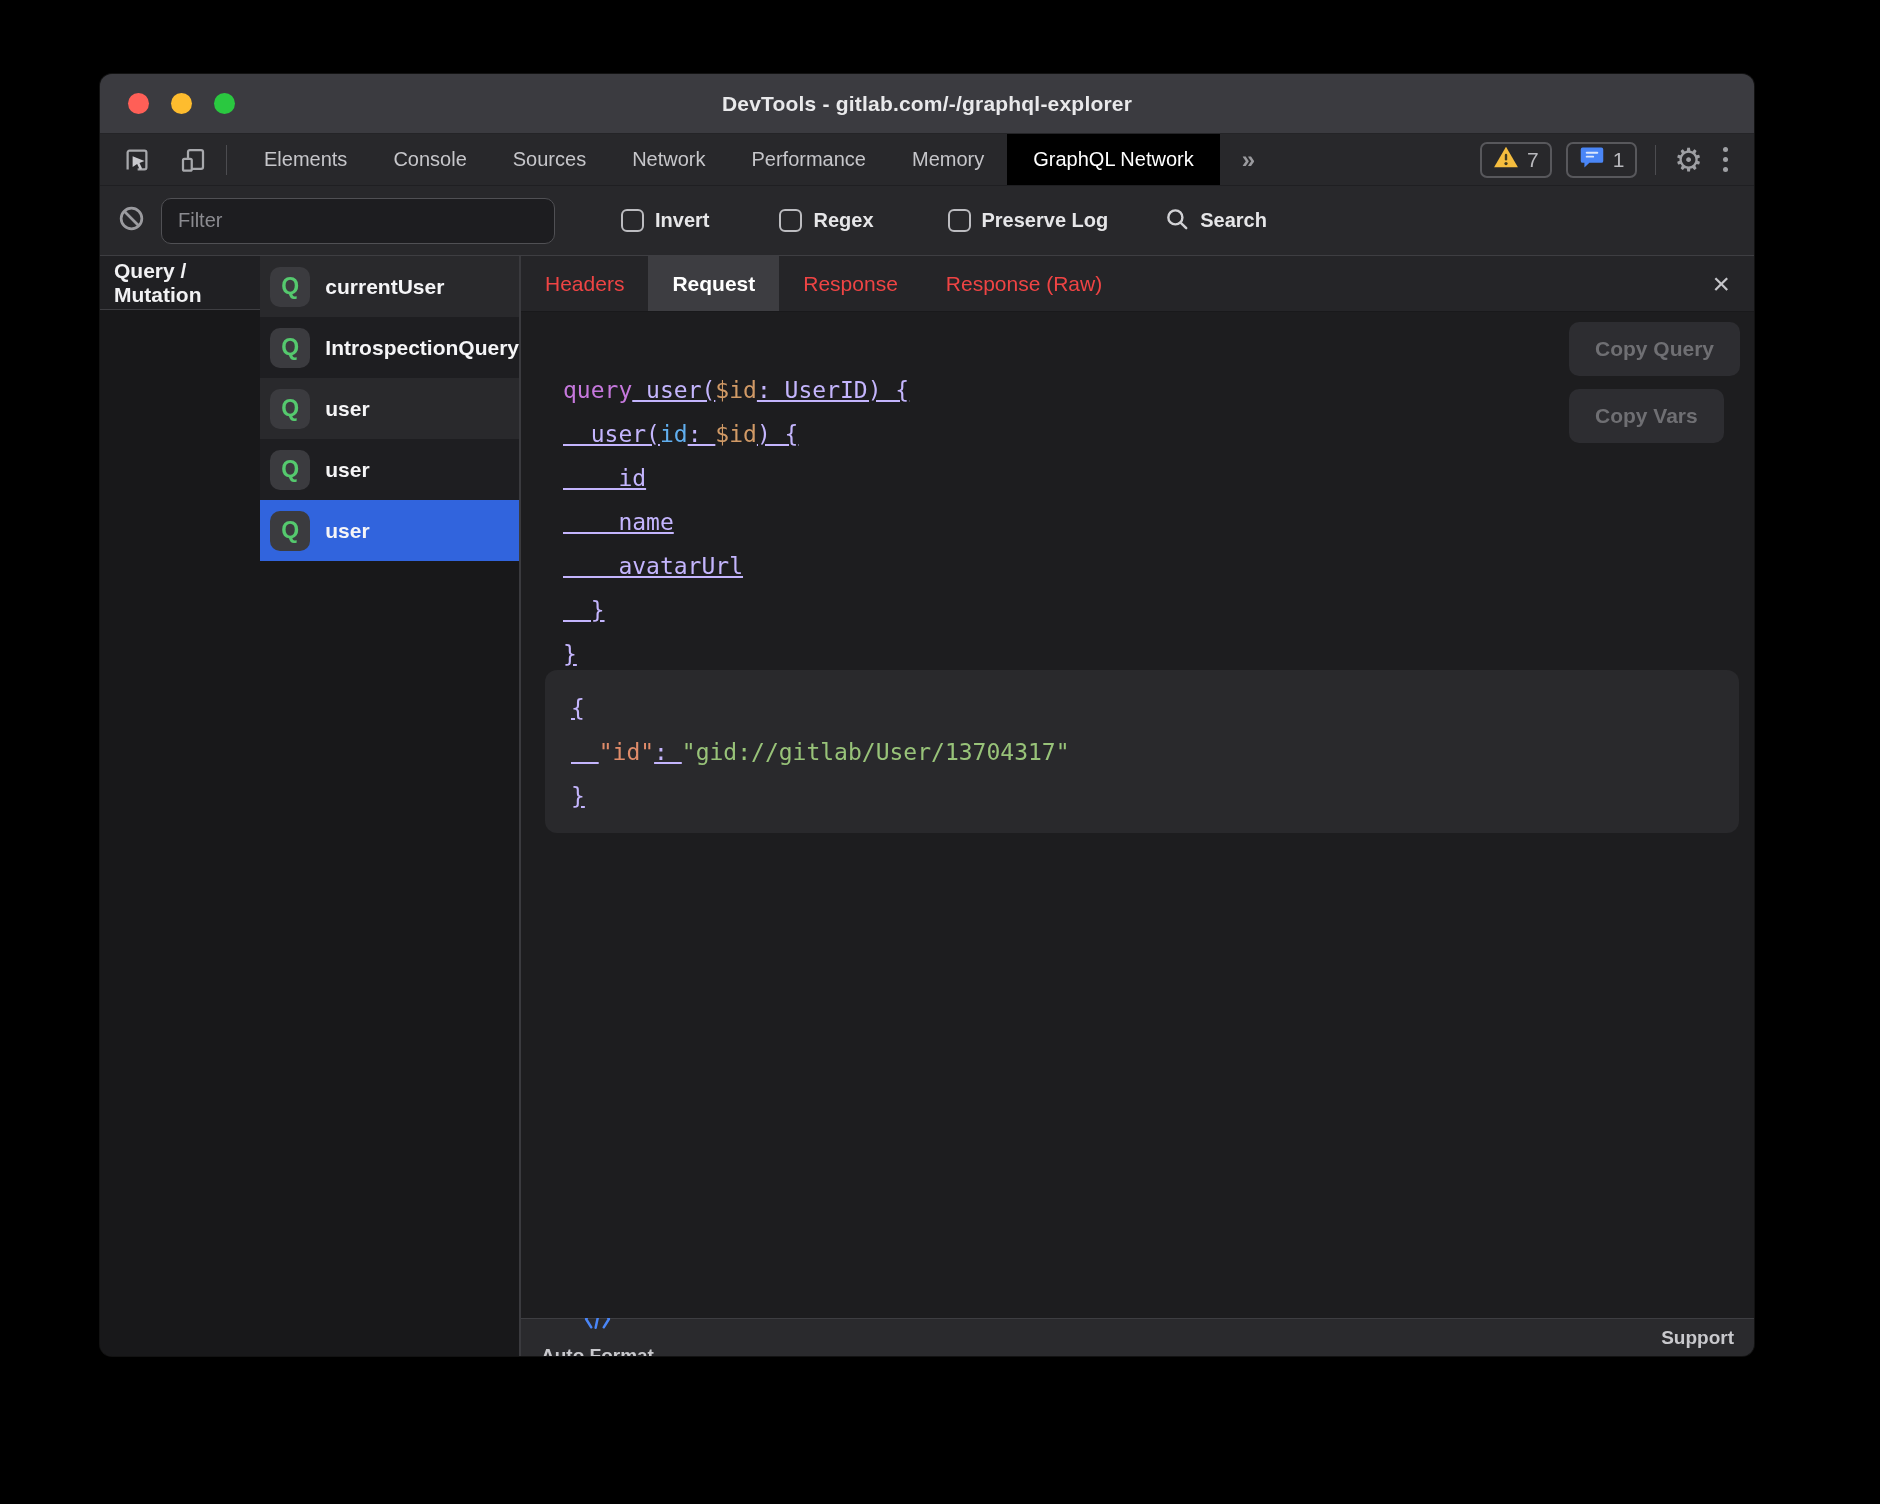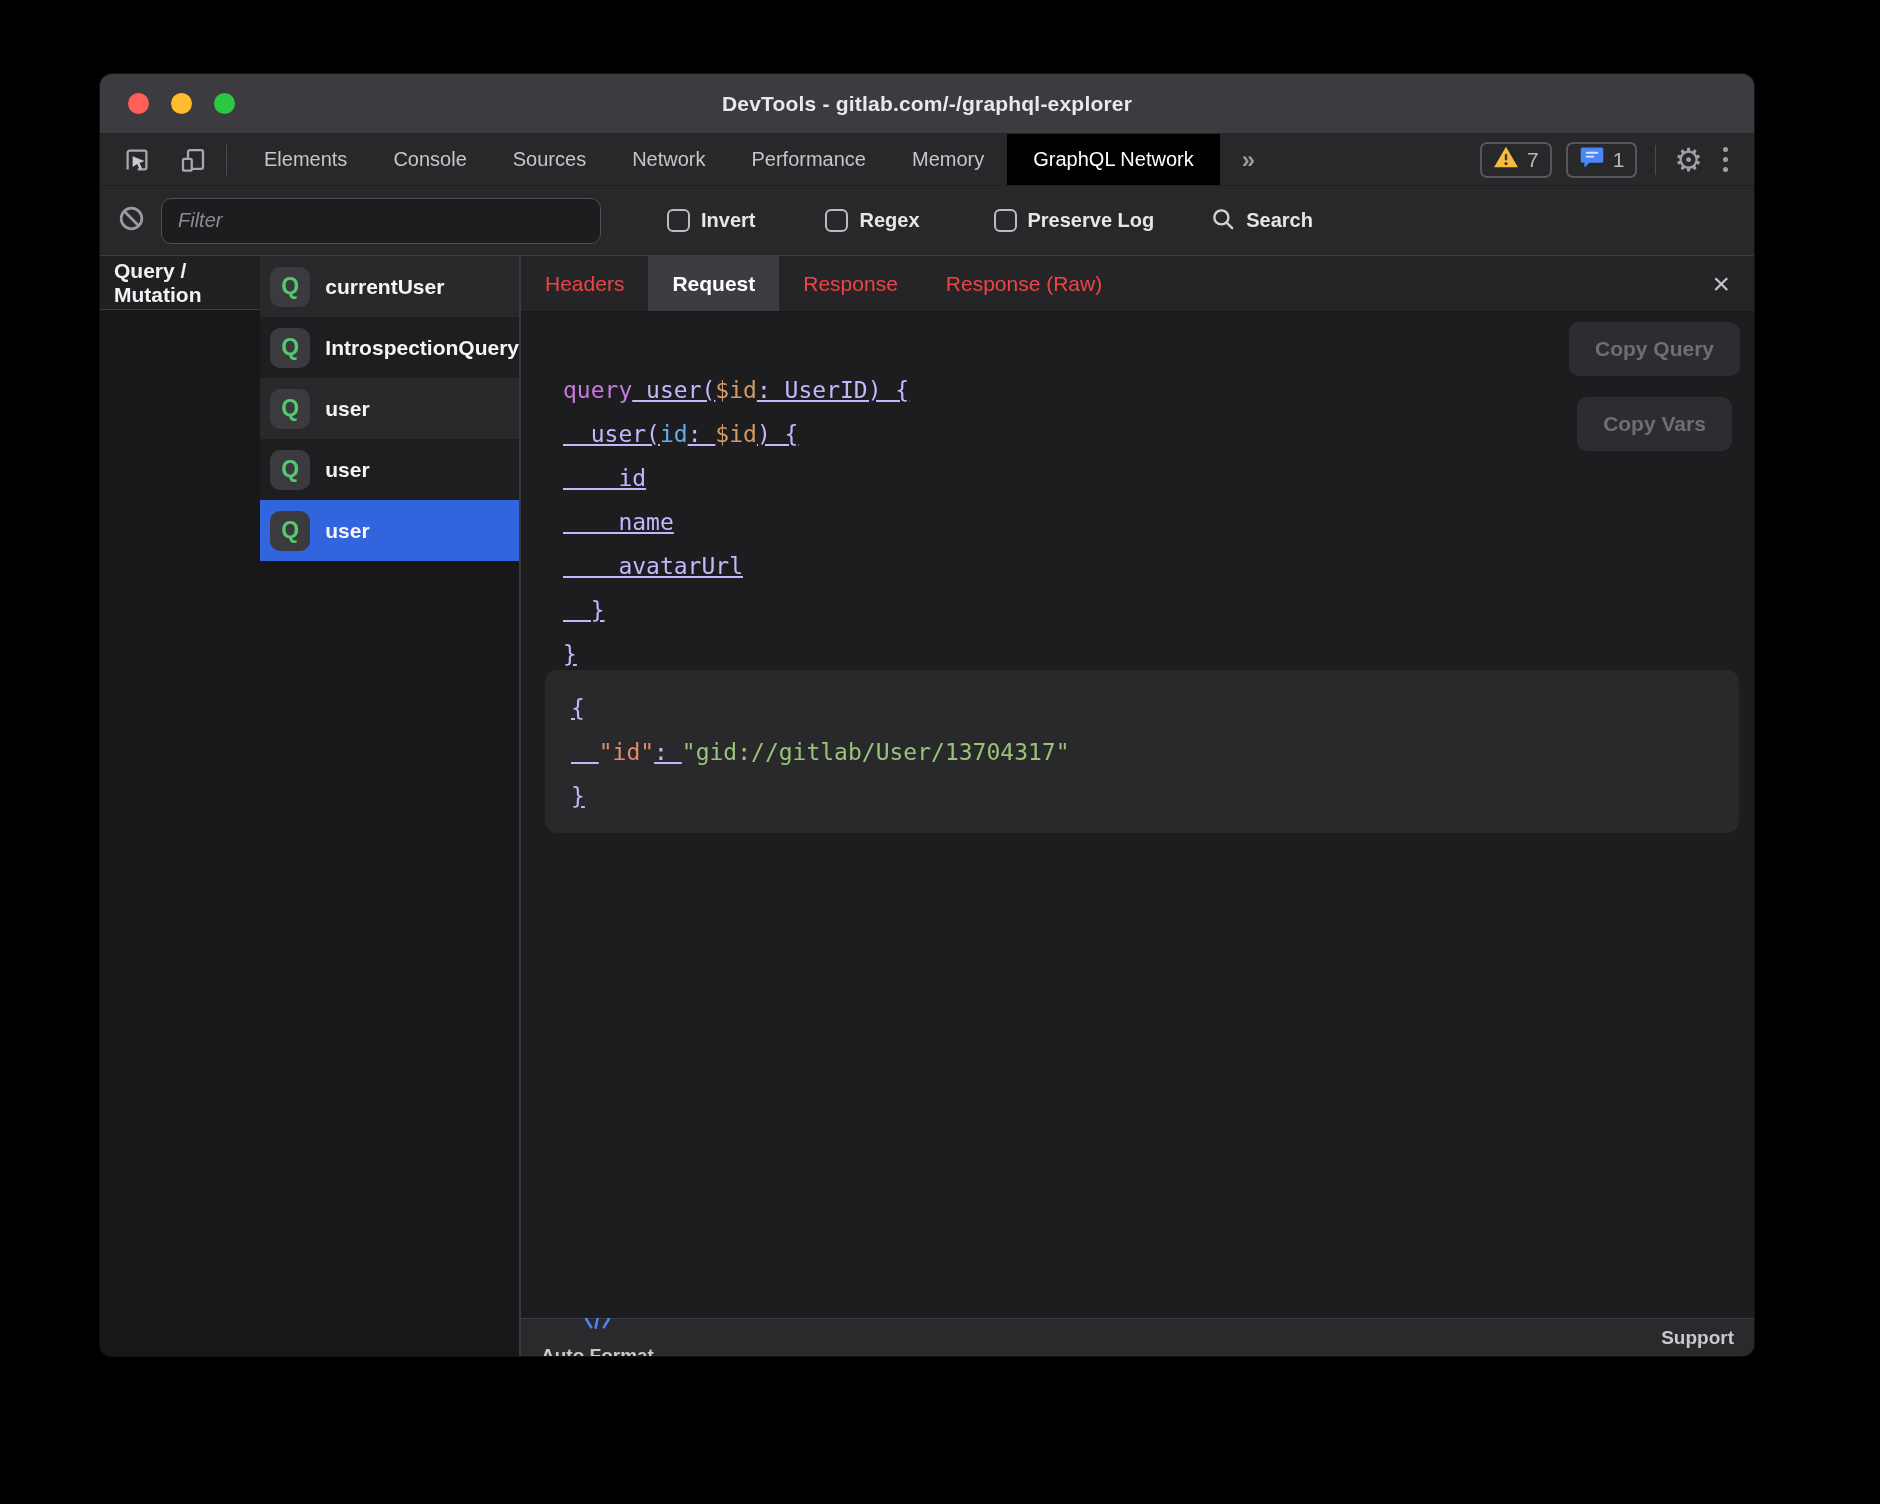--- a/index.html
+++ b/index.html
@@ -41,23 +41,23 @@
   .badge-box{ display:flex; align-items:center; gap:8px; height:36px; padding:0 11px;
               border:2px solid #58585c; border-radius:7px; color:#b9b9bd; font-size:21px;}
   .gear{ color:#9fa0a4; font-size:32px; line-height:1; }
   .kebab{ display:flex; flex-direction:column; gap:5px; padding:0 6px;}
   .kebab i{ width:5px; height:5px; border-radius:50%; background:#9fa0a4; display:block;}
 
   
   .filterbar{ height:70px; background:#28282b; flex:0 0 auto; display:flex; align-items:center;
               padding:0 18px; border-bottom:1px solid #3e3e42;}
   .block-icon{ flex:0 0 auto; }
-  .filter-input{ margin-left:16px; width:440px; height:46px; background:#1d1d20;
+  .filter-input{ margin-left:16px; width:394px; height:46px; background:#1d1d20;
                  border:1px solid #505054; border-radius:10px; color:#d7d7da; font-size:20px;
-                 padding:0 16px; outline:none; font-family:"Liberation Sans",sans-serif;font-style:italic;}
+                 padding:0 16px; outline:none; font-family:"Liberation Sans",sans-serif;}
   .filter-input::placeholder{ color:#8b8b90; }
   .chk-group{ display:flex; align-items:center; gap:11px;padding-left:24px; }
   .chk-group.g1{ margin-left:42px;} .chk-group.g2{ margin-left:46px;} .chk-group.g3{ margin-left:50px;}
   .checkbox{ width:23px; height:23px; border:2px solid #bcbcc0; border-radius:6px; background:transparent;}
   .chk-label, .search-label{ font-size:20px; font-weight:600; color:#e6e6e8; white-space:nowrap;}
   .search-wrap{ display:flex; align-items:center; gap:10px; margin-left:56px;}
 
   
   .body-area{ flex:1; display:flex; min-height:0; }
 
@@ -82,21 +82,21 @@
   .close-x{ position:absolute; right:18px; top:0; height:100%; display:flex; align-items:center;
             color:#c6c6ca; font-size:30px; font-weight:300; padding:0 6px; cursor:default;}
 
   .detail-content{ flex:1; position:relative; min-height:0; background:#1d1d1f;}
   .code{ font-family:"DejaVu Sans Mono", monospace; font-size:23px; line-height:44px;
          color:#eceded; white-space:pre;}
   .tok-keyword{ color:var(--kw);} .tok-var{ color:var(--vr);} .tok-attr{ color:var(--arg);}
   .tok-plain{ color:#c4b5fd;text-decoration:underline;} .tok-key{ color:var(--jkey);} .tok-string{ color:var(--jstr);}
   .query-code{ position:absolute; left:42px; top:56px; }
   .copy-col{ position:absolute; top:10px; right:14px; display:flex; flex-direction:column;
-             align-items:center; gap:21px;}
+             align-items:flex-start; gap:13px;}
   .copy-btn{ height:54px; padding:0 26px; border-radius:10px; background:#2d2d31; border:none;
              color:#6f6f73; font-weight:bold; font-size:21px; font-family:"Liberation Sans",sans-serif;}
   .vars-card{ position:absolute; left:24px; right:15px; top:358px; height:163px;
               background:#29292c; border-radius:12px; padding:16px 26px;}
   .vars-card .code{ line-height:44px; }
 
   .detail-footer{ height:38px; flex:0 0 auto; background:#2a2a2d; border-top:1px solid #3e3e42;
                   display:flex; align-items:center; padding:0 20px;}
   .footer-left{ display:flex; align-items:center; gap:11px;flex-direction:column;}
   .footer-label{ color:#c9c9cd; font-weight:bold; font-size:19px;}

